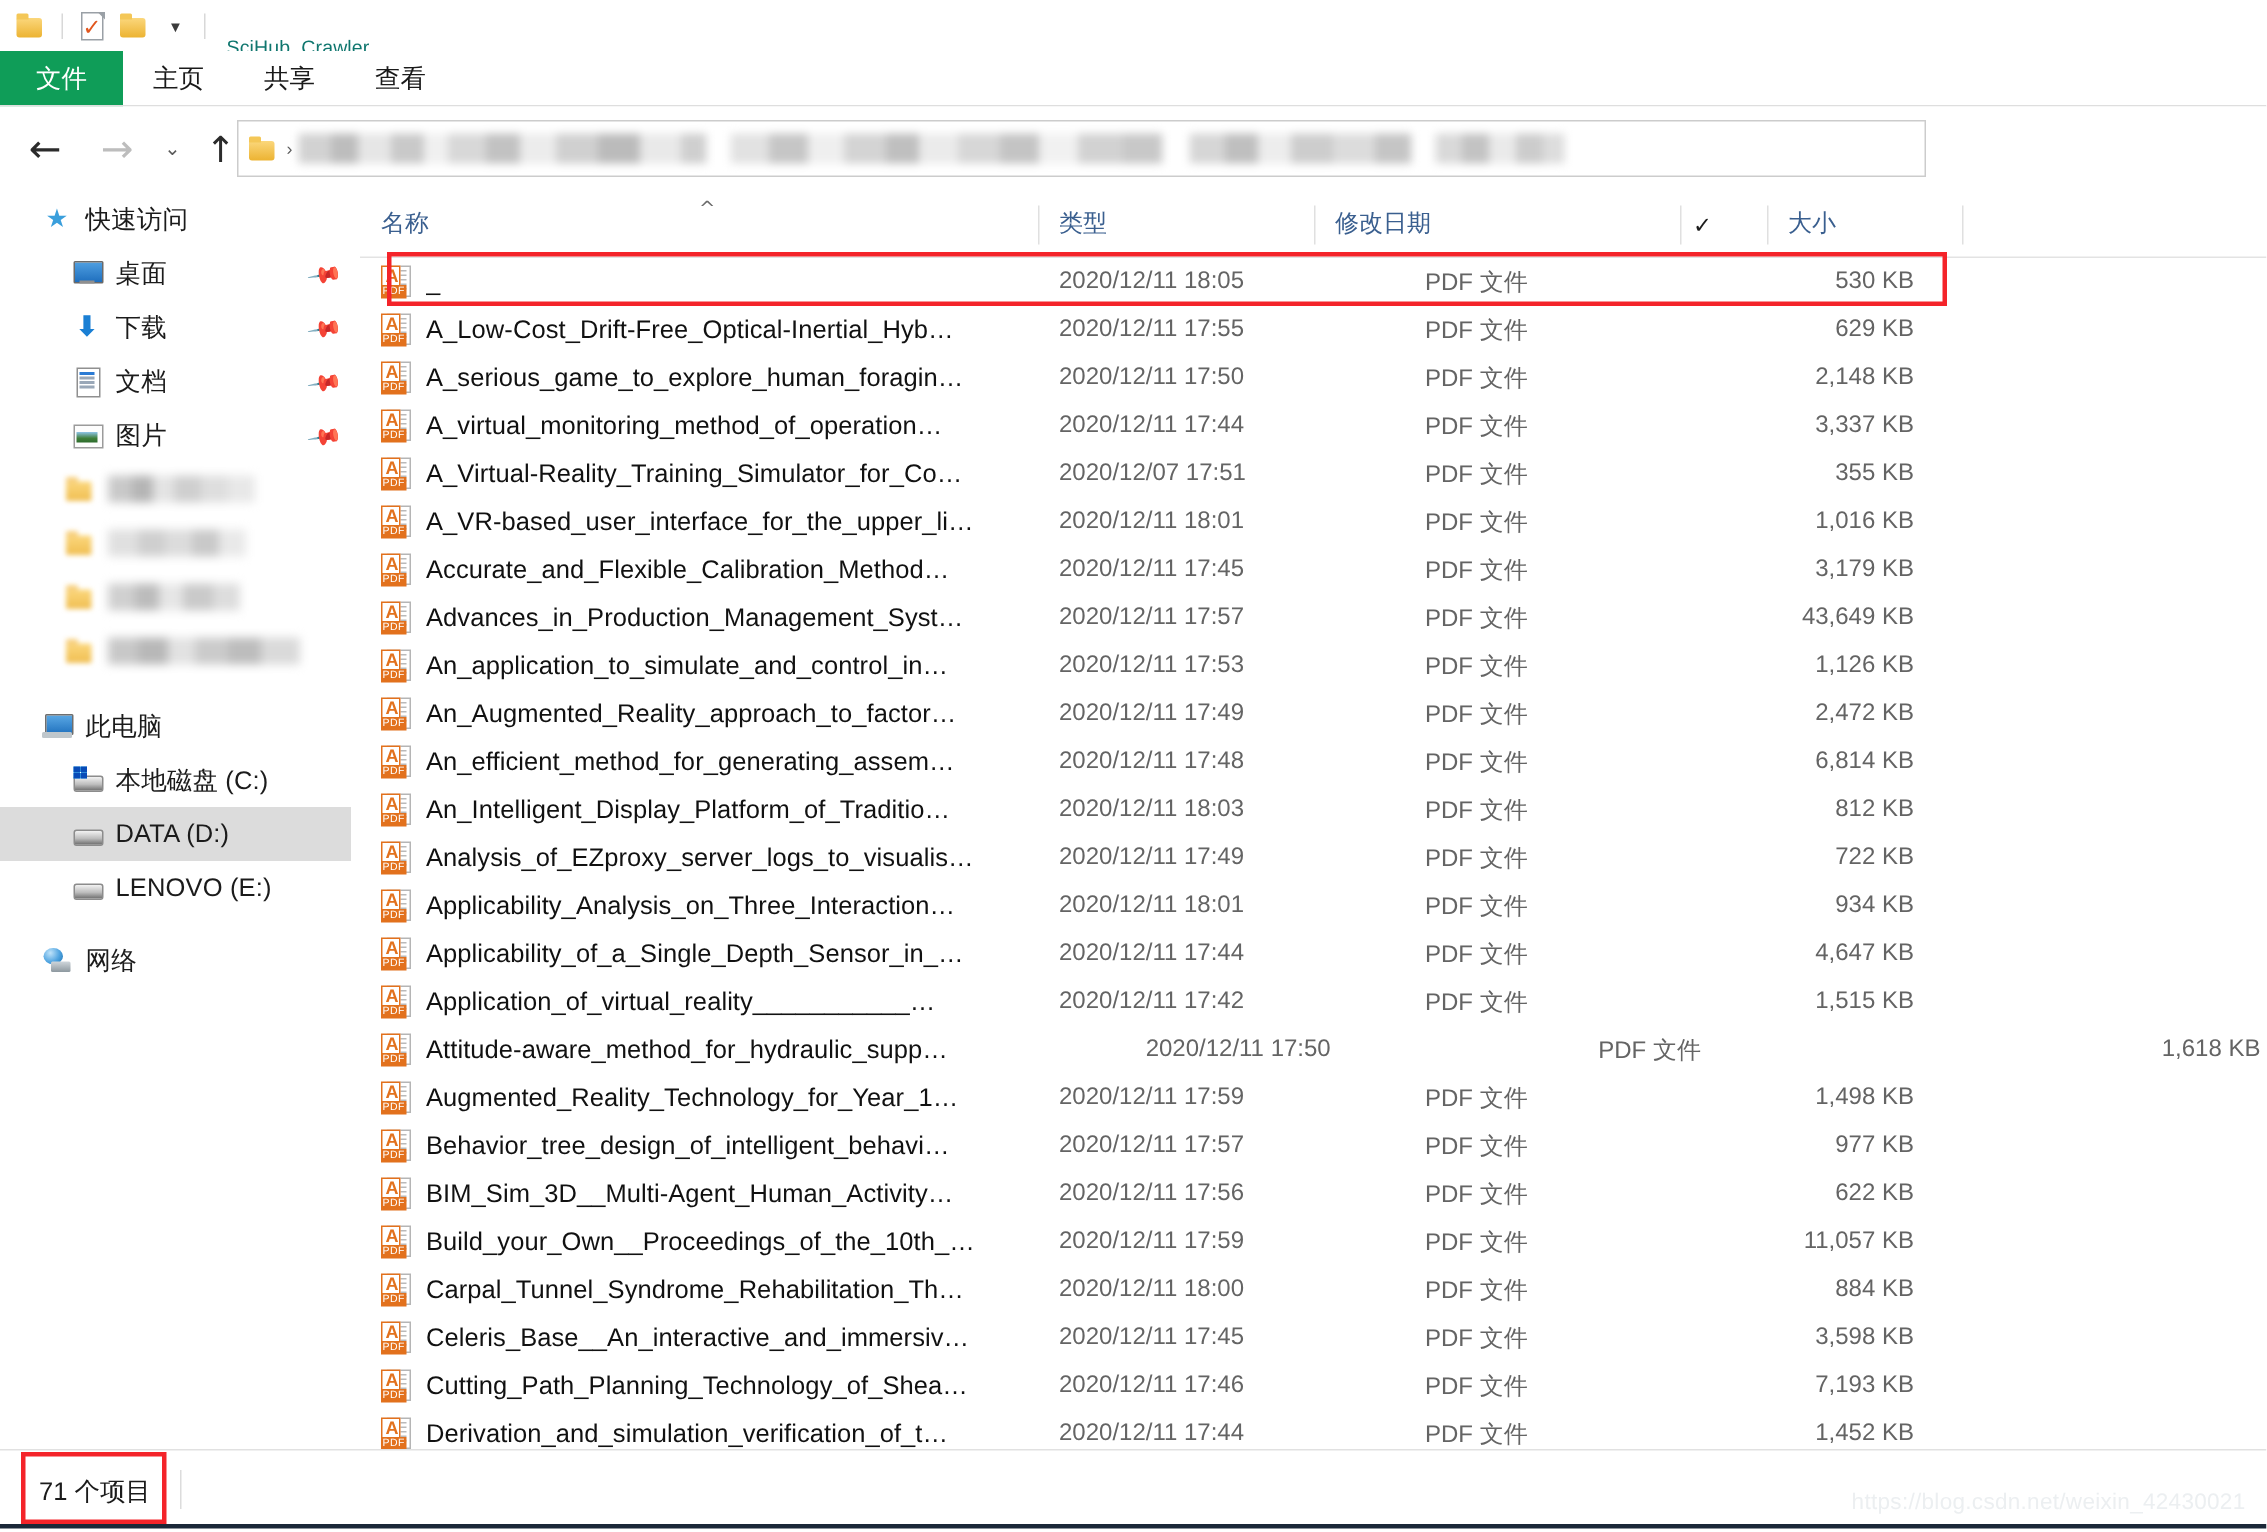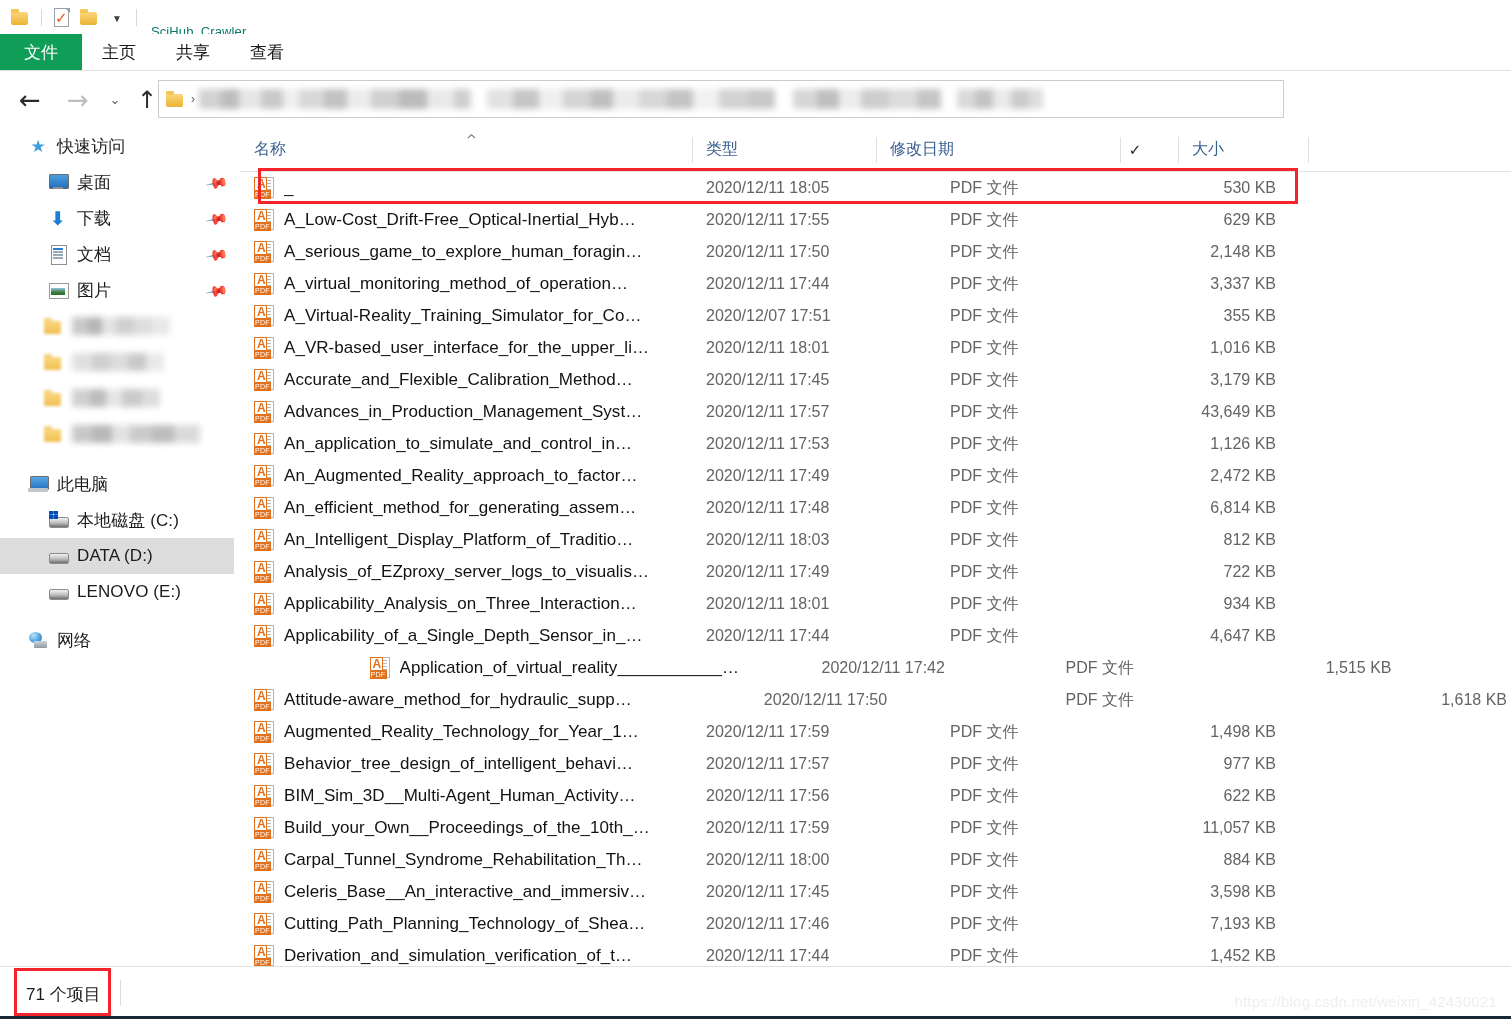--- a/index.html
+++ b/index.html
@@ -748,21 +748,21 @@
               <span class="atag"></span>
               <span class="ptag">PDF</span>
             </span>
             <span class="fname">Applicability_of_a_Single_Depth_Sensor_in_…</span>
           </span>
           <span class="cell c-date">2020/12/11 17:44</span>
           <span class="cell c-type">PDF 文件</span>
           <span class="cell c-check"></span>
           <span class="cell c-size">4,647 KB</span>
         </div>
-        <div class="row" style="position: relative; justify-content: center;">
+        <div class="row" style="position: relative;">
           <span class="cell c-name">
             <span class="pdf-ico">
               <span class="pg"></span>
               <span class="lines"></span>
               <span class="atag"></span>
               <span class="ptag">PDF</span>
             </span>
             <span class="fname">Application_of_virtual_reality___________…</span>
           </span>
           <span class="cell c-date">2020/12/11 17:42</span>

